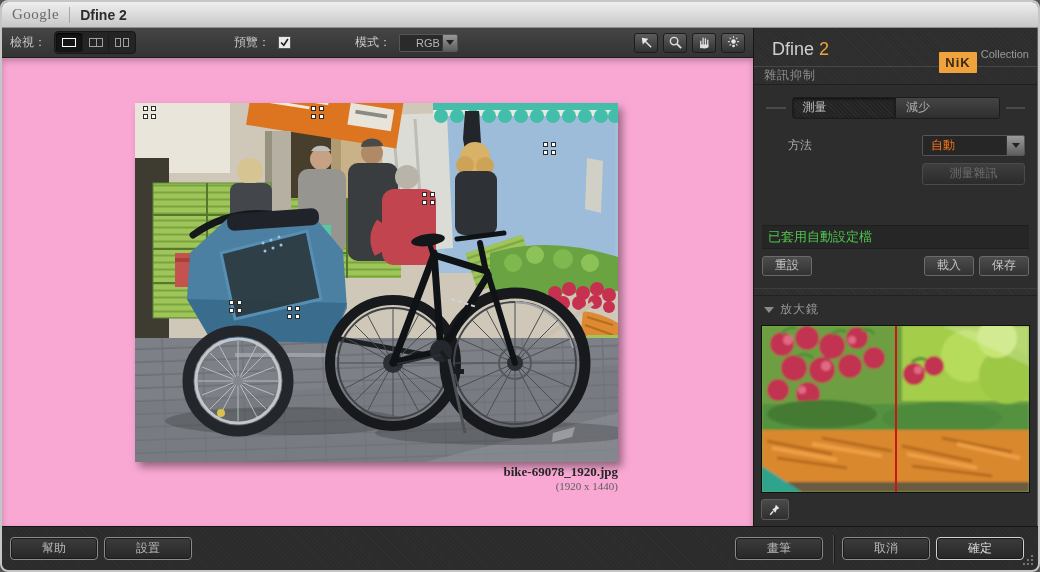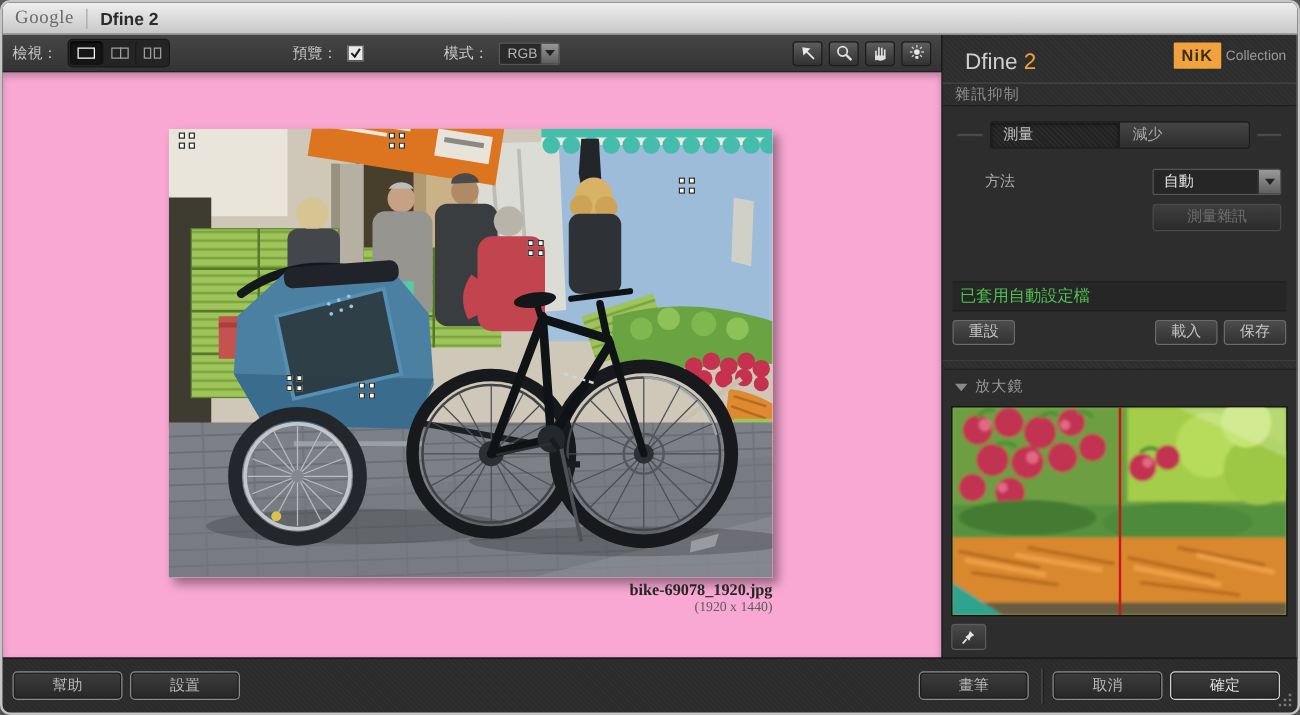--- a/index.html
+++ b/index.html
@@ -49,21 +49,21 @@
   .checkbox{
     margin-left:8px; width:13px; height:13px; background:#e9e9e9; border:1px solid #555;
     display:flex; align-items:center; justify-content:center; cursor:pointer;
   }
   .checkbox svg{ display:none; }
   .checkbox.checked svg{ display:block; }
 
   .mode-select{
     margin-left:8px; display:flex; height:18px; border:1px solid #565656; border-radius:2px; overflow:hidden; cursor:pointer;
   }
-  .mode-value{ width:32px; background:#2a2a2a; color:#b5b5b5; font-size:11px; display:flex; align-items:center; padding-left:6px; }
+  .mode-value{ width:42px; background:#2a2a2a; color:#b5b5b5; font-size:11px; display:flex; align-items:center; padding-left:16px; }
   .mode-arrow{ width:15px; background:linear-gradient(#989898,#5c5c5c); display:flex; align-items:center; justify-content:center; border-left:1px solid #3a3a3a; }
   .tri-down{ width:0; height:0; border-left:4px solid transparent; border-right:4px solid transparent; border-top:5px solid #222; }
 
   .tool-group{ margin-left:auto; display:flex; gap:5px; }
   .tool-btn{
     width:24px; height:20px; border:1px solid #1d1d1d; border-radius:3px;
     background:linear-gradient(#5d5d5d,#313131); display:flex; align-items:center; justify-content:center; cursor:pointer;
   }
 
   
@@ -89,21 +89,21 @@
     display:flex; flex-direction:column; color:#bbb;
   }
   .panel-header{
     height:60px; position:relative;
     background:linear-gradient(#383838,#2f2f2f);
     background-image:repeating-linear-gradient(45deg, rgba(255,255,255,.025) 0 1px, transparent 1px 3px);
   }
   .nik-logo{ position:absolute; top:6px; right:8px; display:flex; align-items:center; gap:4px; }
   .nik-box{
     background:#f0a23c; color:#3a2c10; font-weight:bold; font-size:13px;
-    padding:3px 6px; letter-spacing:1px; border-radius:1px;
+    padding:3px 6px; letter-spacing:1px; border-radius:1px;margin-top:18px;
   }
   .nik-collection{ color:#9a9a9a; font-size:11px; }
   .panel-title{ position:absolute; left:18px; bottom:6px; font-size:18px; color:#cfcfcf; }
   .panel-title .accent{ color:#f0a23c; }
 
   .section-bar{
     height:22px; background:linear-gradient(#3a3a3a,#303030);
     border-top:1px solid #474747; border-bottom:1px solid #1f1f1f;
     display:flex; align-items:center; padding:0 10px;
     color:#8e8e8e; font-size:12px; letter-spacing:1px;
@@ -121,21 +121,21 @@
     box-shadow:inset 0 1px 3px rgba(0,0,0,.6);
   }
   .tab.inactive{ background:linear-gradient(#454545,#2e2e2e); color:#a8a8a8; border-left:1px solid #1c1c1c; }
 
   .method-row{ display:flex; align-items:center; margin:16px 4px 0 4px; }
   .method-label{ font-size:12px; color:#a9a9a9; margin-left:22px; }
   .dropdown{
     margin-left:auto; width:103px; height:21px; display:flex;
     border:1px solid #555; border-radius:2px; overflow:hidden; cursor:pointer;
   }
-  .dd-value{ flex:1; background:#262626; color:#e5e5e5; font-size:12px; display:flex; align-items:center; padding-left:8px; }
+  .dd-value{ flex:1; background:#262626; color:#f97316; font-size:12px; display:flex; align-items:center; padding-left:8px; }
   .dd-arrow{ width:18px; background:linear-gradient(#9a9a9a,#5e5e5e); border-left:1px solid #333; display:flex; align-items:center; justify-content:center; }
 
   .measure-btn{
     margin:7px 4px 0 auto; width:103px; height:22px;
     background:linear-gradient(#3e3e3e,#2b2b2b); border:1px solid #4a4a4a; border-radius:3px;
     color:#6d6d6d; font-size:12px; display:flex; align-items:center; justify-content:center; cursor:pointer;
   }
 
   .status-strip{
     margin-top:40px; height:24px; border-top:1px solid #1e1e1e; border-bottom:1px solid #1e1e1e;

